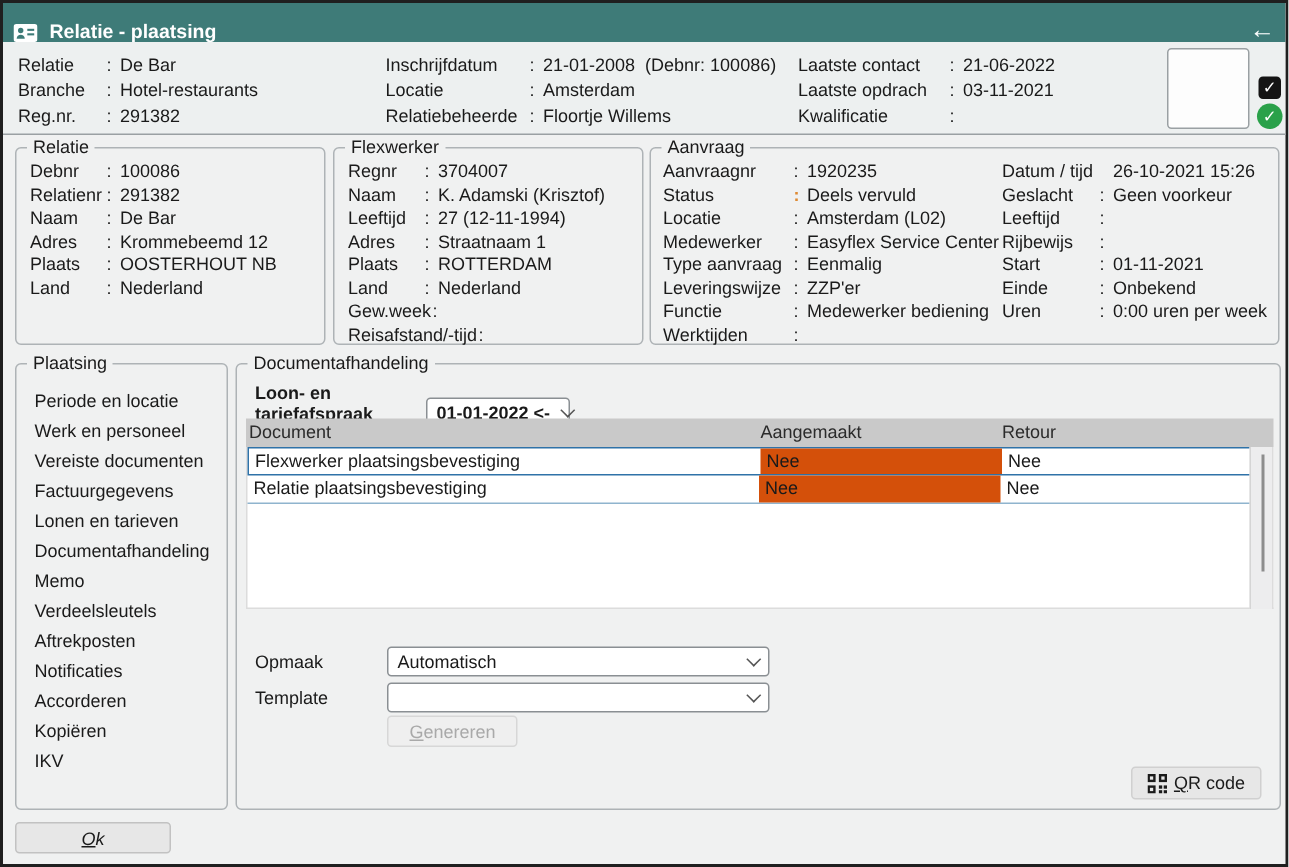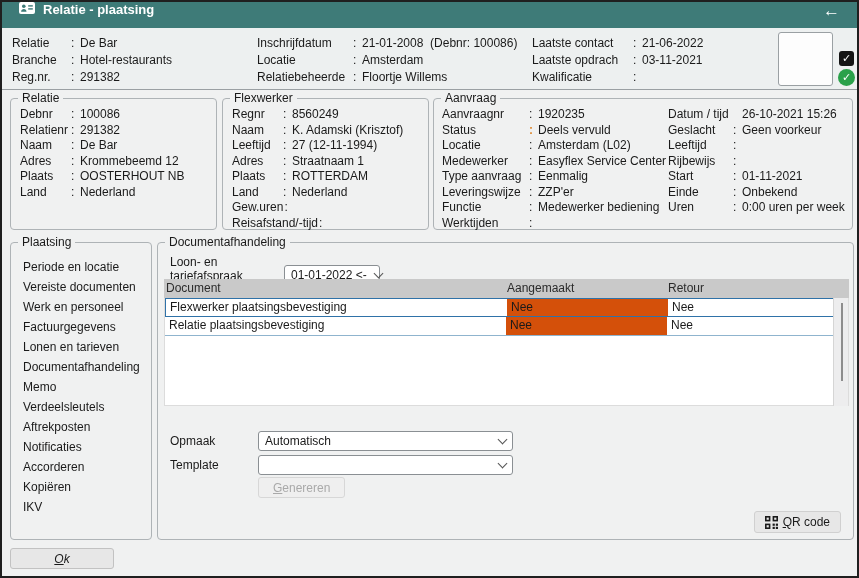--- a/index.html
+++ b/index.html
@@ -5,22 +5,22 @@
   * { margin:0; padding:0; box-sizing:border-box; }
   html,body { background:#fff; }
   body { font-family:"Liberation Sans", sans-serif; color:#1a1a1a; }
   .window {
     position:relative; width:859px; height:578px;
     border:2px solid #1f1f1f; background:#f0f1f1; overflow:hidden;
   }
   
   .titlebar {
     position:absolute; top:0; left:0; right:0; height:26px;
-    background:var(--titlebar,#3E7B78); display:flex; align-items:flex-start;
-    padding:0 17px; gap:8px; color:#fff;
+    background:var(--titlebar,#3E7B78); display:flex; align-items:flex-end;
+    padding:0 7px; gap:8px; color:#fff;
   }
   .titlebar .title { font-size:13px; font-weight:bold; flex:1; }
   .titlebar .back { font-size:17px; font-weight:bold; cursor:pointer; line-height:1; }
   
   .headerband {
     position:absolute; top:26px; left:0; right:0; height:62px;
     background:#edf0f0; border-bottom:1px solid #9aa0a3;
   }
   .hcol { position:absolute; top:7px; }
   .hcol1 { left:10px;  --lw:58px; }
@@ -63,21 +63,21 @@
   .g-flexwerker .fields { padding:8px 0 0 9px; --lw:50px; }
   .g-aanvraag .cols { display:flex; padding:8px 0 0 8px; }
   .g-aanvraag .acol-left  { width:226px; --lw:86px; }
   .g-aanvraag .acol-right { --lw:64px; }
   
   .g-plaatsing { left:8px; top:240px; width:142px; height:298px; }
   .g-plaatsing .items { padding:14px 0 0 12px; }
   .menu-item { font-size:12px; line-height:20px; cursor:pointer; white-space:nowrap; }
   
   .g-docs { left:155px; top:240px; width:697px; height:298px; }
-  .loonrow { position:absolute; left:12px; top:10px; display:flex; align-items:center; font-size:12px; }
+  .loonrow { position:absolute; left:12px; top:10px; display:flex; align-items:center; font-size:12px;font-weight:bold; }
   .loonrow .llabel { width:114px; }
   .select {
     background:#fff; border:1px solid #8a8f93; border-radius:3px; height:20px;
     display:flex; align-items:center; justify-content:space-between;
     padding:0 6px; font-size:12px; cursor:pointer; white-space:nowrap;
   }
   .chev {
     width:7px; height:7px; border-right:1.6px solid #555; border-bottom:1.6px solid #555;
     transform:rotate(45deg); margin-top:-3px; flex:none; margin-left:8px;
   }
@@ -230,21 +230,21 @@
         </div>
       </div>
   </div>
 
   <div class="group g-flexwerker">
     <span class="legend">Flexwerker</span>
     <div class="fields">
         <div class="frow">
           <span class="lbl">Regnr</span>
           <span class="sep">:</span>
-          <span class="val">8560249</span>
+          <span class="val">3704007</span>
         </div>
         <div class="frow">
           <span class="lbl">Naam</span>
           <span class="sep">:</span>
           <span class="val">K. Adamski (Krisztof)</span>
         </div>
         <div class="frow">
           <span class="lbl">Leeftijd</span>
           <span class="sep">:</span>
           <span class="val">27 (12-11-1994)</span>
@@ -258,21 +258,21 @@
           <span class="lbl">Plaats</span>
           <span class="sep">:</span>
           <span class="val">ROTTERDAM</span>
         </div>
         <div class="frow">
           <span class="lbl">Land</span>
           <span class="sep">:</span>
           <span class="val">Nederland</span>
         </div>
         <div class="frow">
-          <span class="lbl">Gew.uren</span>
+          <span class="lbl">Gew.week</span>
           <span class="sep">:</span>
           <span class="val"></span>
         </div>
         <div class="frow">
           <span class="lbl">Reisafstand/-tijd</span>
           <span class="sep">:</span>
           <span class="val"></span>
         </div>
       </div>
   </div>
@@ -359,22 +359,22 @@
             <span class="val">0:00 uren per week</span>
           </div>
         </div>
     </div>
   </div>
 
   <div class="group g-plaatsing">
     <span class="legend">Plaatsing</span>
     <div class="items">
         <div class="menu-item">Periode en locatie</div>
+        <div class="menu-item">Werk en personeel</div>
         <div class="menu-item">Vereiste documenten</div>
-        <div class="menu-item">Werk en personeel</div>
         <div class="menu-item">Factuurgegevens</div>
         <div class="menu-item">Lonen en tarieven</div>
         <div class="menu-item">Documentafhandeling</div>
         <div class="menu-item">Memo</div>
         <div class="menu-item">Verdeelsleutels</div>
         <div class="menu-item">Aftrekposten</div>
         <div class="menu-item">Notificaties</div>
         <div class="menu-item">Accorderen</div>
         <div class="menu-item">Kopiëren</div>
         <div class="menu-item">IKV</div>

